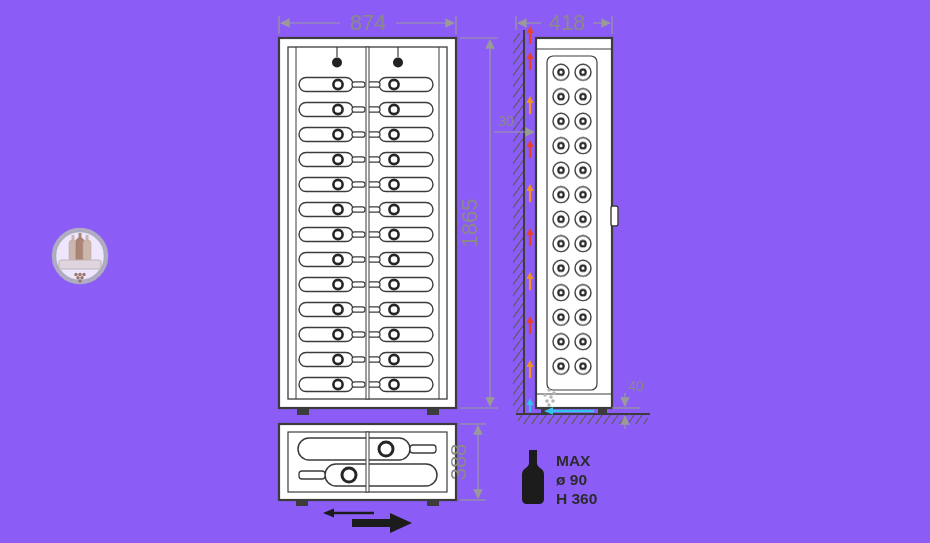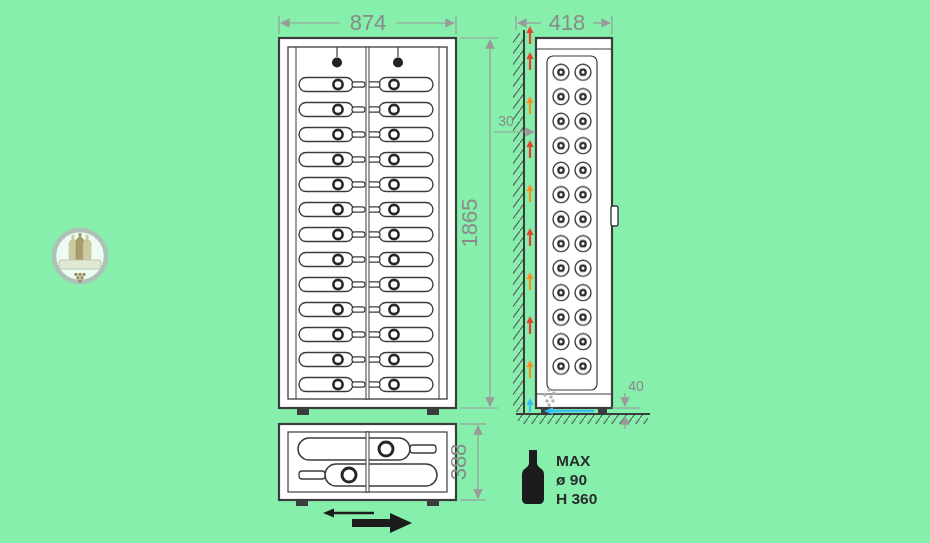--- a/index.html
+++ b/index.html
@@ -1,16 +1,16 @@
 <!DOCTYPE html>
 <html><head>
 <meta charset="utf-8">
 <style>
   html,body{margin:0;padding:0;background:#ffffff;}
-  .canvas{position:relative;width:930px;height:543px;background:#86efac;overflow:hidden;}
+  .canvas{position:relative;width:930px;height:543px;background:#8b5cf6;overflow:hidden;}
   svg{display:block;}
   text{font-family:"Liberation Sans", sans-serif;}
   .dim{fill:#8a8a8a;font-size:22px;}
   .dim-s{fill:#8a8a8a;font-size:14px;}
   .spec{fill:#2b2b2b;font-size:15.5px;font-weight:600;}
   .ln{stroke:#3c3c3c;fill:none;}
   .dimln{stroke:#9a9a9a;stroke-width:1.2;fill:none;}
 </style>
 </head>
 <body>

